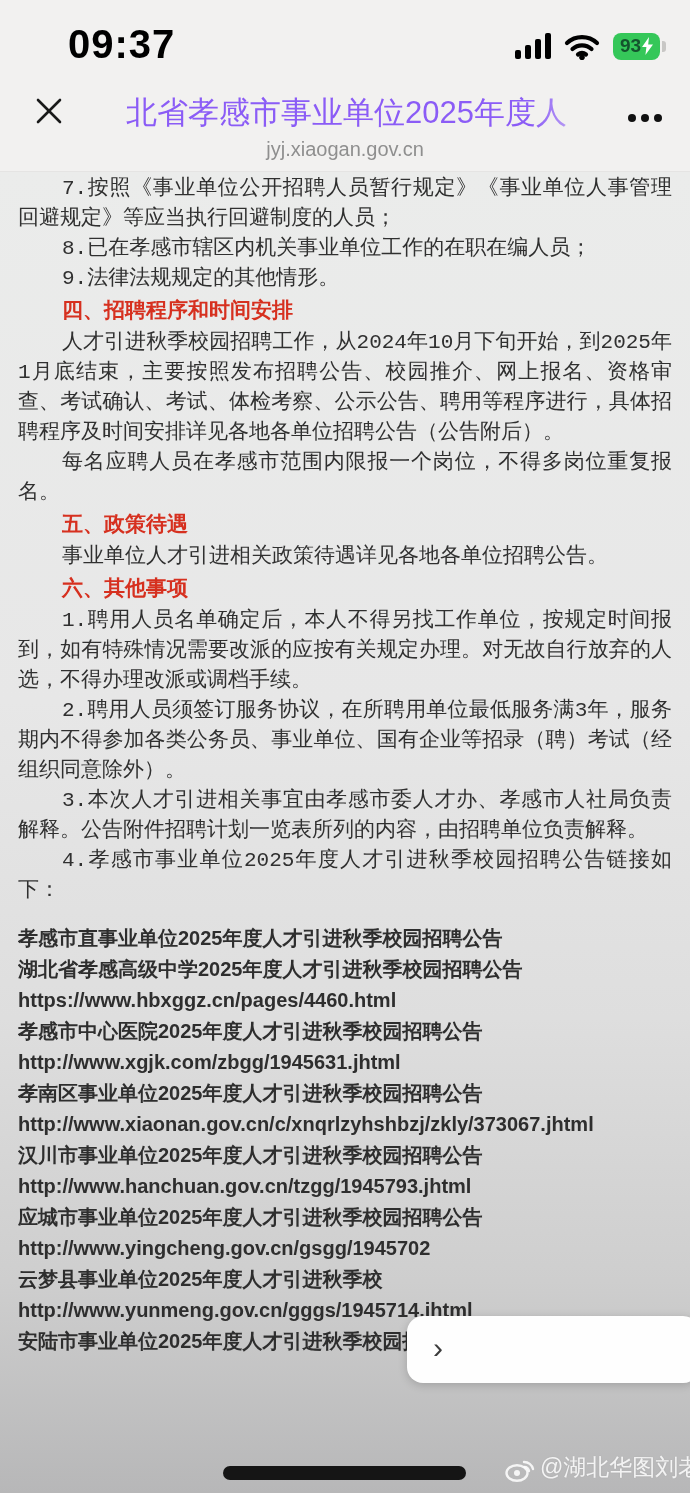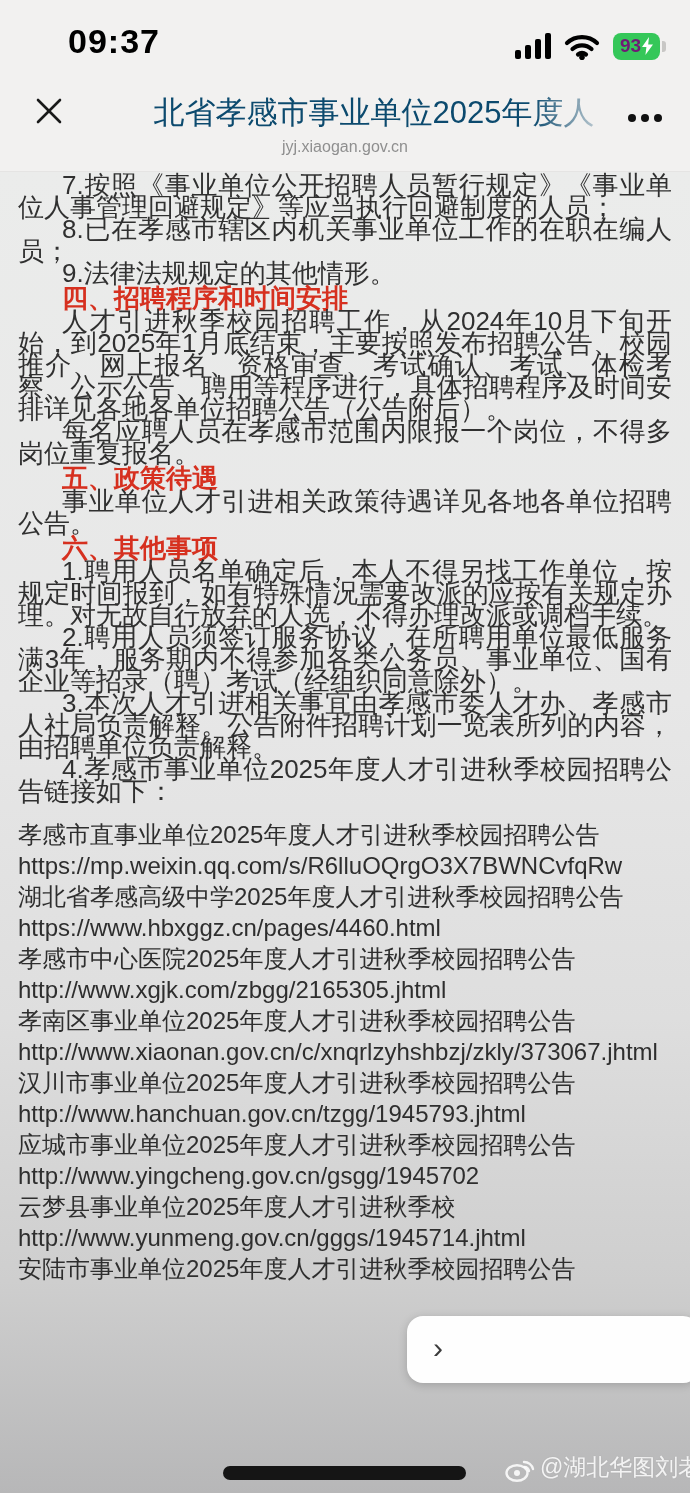--- a/index.html
+++ b/index.html
@@ -12,67 +12,66 @@
 
   
   .chrome {
     position:absolute; top:0; left:0; right:0; height:172px;
     background:#f2f1f0; z-index:6;
     border-bottom:1px solid rgba(0,0,0,0.05);
     box-sizing:border-box;
   }
   .time {
     position:absolute; left:68px; top:22px;
-    font-size:34px; font-weight:700; color:#000; letter-spacing:1px;
+    font-size:40px; font-weight:700; color:#000; letter-spacing:1px;
   }
   .status-icons { position:absolute; right:24px; top:32px; display:flex; align-items:center; gap:13px; height:28px; }
   .signal { display:flex; align-items:flex-end; gap:4px; height:26px; }
   .signal i { display:block; width:6px; background:#000; border-radius:2px; }
   .signal i:nth-child(1){height:9px;} .signal i:nth-child(2){height:14px;}
   .signal i:nth-child(3){height:20px;} .signal i:nth-child(4){height:26px;}
   .battery {
     position:relative; display:flex; align-items:center;
   }
   .battery-body {
     min-width:47px; height:27px; border-radius:8px;
     display:flex; align-items:center; justify-content:center;
-    color:#701a75; font-size:19px; font-weight:700; letter-spacing:0;
+    color:#14532d; font-size:19px; font-weight:700; letter-spacing:0;
     padding:0 3px; box-sizing:border-box;
   }
   .battery-nub { width:4px; height:11px; background:#c8c7c5; border-radius:0 3px 3px 0; margin-left:2px; }
 
   .close-btn { position:absolute; left:34px; top:96px; width:36px; height:36px; cursor:pointer; }
   .page-title {
     position:absolute; left:126px; top:92px; width:496px; height:46px;
-    font-size:31px; font-weight:500; color:#0c4a6e;
+    font-size:31px; font-weight:500; color:#8b5cf6;
     white-space:nowrap; overflow:hidden;
     -webkit-mask-image:linear-gradient(90deg,#000 82%,transparent 99%);
             mask-image:linear-gradient(90deg,#000 82%,transparent 99%);
-            text-align:center;
   }
   .page-url {
     position:absolute; left:0; right:0; top:138px; text-align:center;
-    font-size:16px; color:#8f8f8f;
+    font-size:20px; color:#8f8f8f;
   }
   .more-btn { position:absolute; right:26px; top:108px; display:flex; gap:5px; cursor:pointer; padding:6px 2px; }
   .more-btn span { width:8px; height:8px; border-radius:50%; background:#111; display:block; }
 
   
   .content {
     position:absolute; top:172px; left:0; right:0; bottom:0;
     background:linear-gradient(180deg,#ebeceb 0%, #e7e7e7 40%, #dedede 64%, #cecece 84%, #b7b7b8 100%);
     padding:2px 18px 0 18px; box-sizing:border-box;
     color:#303030; overflow:hidden;
   }
-  .para { margin:0; font-size:26px; line-height:22px; text-indent:44px; text-align:justify; }
+  .para { margin:0; font-size:21px; line-height:30px; text-indent:44px; text-align:justify;font-family:Liberation Mono, monospace; }
   .para.heading { color:#d6301f; font-weight:700; margin-top:3px; margin-bottom:1px; }
   .links { margin-top:17px; }
   .link-title, .link-url {
-    font-size:24px; line-height:31px; color:#2e2e2e;
-    white-space:nowrap; overflow:hidden;
+    font-size:20px; line-height:31px; color:#2e2e2e;
+    white-space:nowrap; overflow:hidden;font-weight:bold;
   }
 
   
   .save-btn {
     position:absolute; left:407px; top:1316px; width:292px; height:67px;
     background:#fefefe; border-radius:16px; z-index:10;
     box-shadow:0 2px 10px rgba(0,0,0,0.18);
     display:flex; align-items:center; justify-content:flex-start;
     padding-left:26px; box-sizing:border-box; gap:12px;
     font-size:24px; color:#1b1b1b; cursor:pointer;
@@ -170,32 +169,31 @@
 
         <p class="para body">3.本次人才引进相关事宜由孝感市委人才办、孝感市人社局负责解释。公告附件招聘计划一览表所列的内容，由招聘单位负责解释。</p>
 
         <p class="para body">4.孝感市事业单位2025年度人才引进秋季校园招聘公告链接如下：</p>
       </div>
 
     <div class="links">
 
         <div>
           <div class="link-title">孝感市直事业单位2025年度人才引进秋季校园招聘公告</div>
-          <div class="link-url">https://mp.weixin.qq.com/s/R6lluOQrgO3X7BWNCvfqRw</div>
         </div>
 
 
         <div>
           <div class="link-title">湖北省孝感高级中学2025年度人才引进秋季校园招聘公告</div>
           <div class="link-url">https://www.hbxggz.cn/pages/4460.html</div>
         </div>
 
         <div>
           <div class="link-title">孝感市中心医院2025年度人才引进秋季校园招聘公告</div>
-          <div class="link-url">http://www.xgjk.com/zbgg/2165305.jhtml</div>
+          <div class="link-url">http://www.xgjk.com/zbgg/1945631.jhtml</div>
         </div>
 
         <div>
           <div class="link-title">孝南区事业单位2025年度人才引进秋季校园招聘公告</div>
           <div class="link-url">http://www.xiaonan.gov.cn/c/xnqrlzyhshbzj/zkly/373067.jhtml</div>
         </div>
 
         <div>
           <div class="link-title">汉川市事业单位2025年度人才引进秋季校园招聘公告</div>
           <div class="link-url">http://www.hanchuan.gov.cn/tzgg/1945793.jhtml</div>

